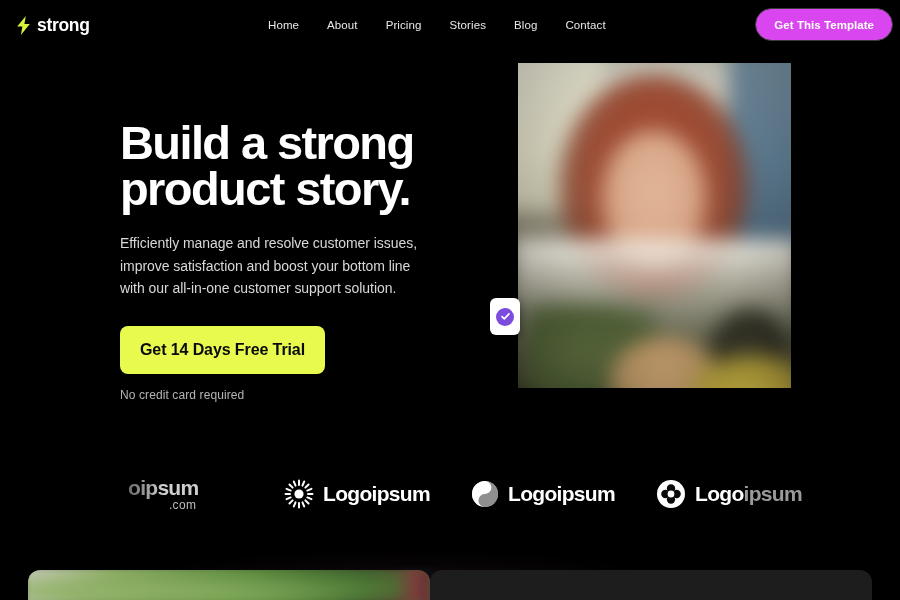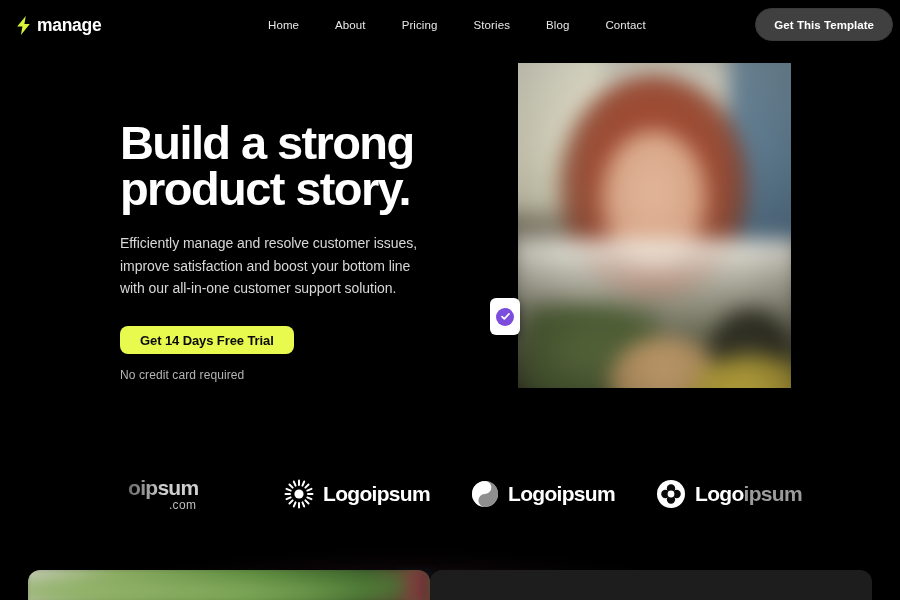--- a/index.html
+++ b/index.html
@@ -50,21 +50,21 @@
     font-weight: 700;
     color: #ffffff;
     letter-spacing: -0.3px;
   }
 
   .nav {
     position: absolute;
     left: 268px;
     display: flex;
     align-items: center;
-    gap: 8px;
+    gap: 0px;
   }
   .nav-item {
     font-size: 11.5px;
     color: #e8e8e8;
     padding: 4px 14px;
     cursor: pointer;
     white-space: nowrap;
     letter-spacing: 0.1px;
   }
   .nav-item:first-child { padding-left: 0; }
@@ -73,21 +73,21 @@
     position: absolute;
     right: 7px;
     top: 8px;
     height: 33px;
     padding: 0 18px;
     display: flex;
     align-items: center;
     justify-content: center;
     border: 1px solid #3a3a3a;
     border-radius: 18px;
-    background: #404040;
+    background: #d946ef;
     color: #ffffff;
     font-size: 11.5px;
     font-weight: 700;
     letter-spacing: 0.05px;
     cursor: pointer;
   }
 
   
   .hero {
     position: absolute;
@@ -136,26 +136,26 @@
     color: #d8d8d8;
     max-width: 312px;
     letter-spacing: -0.05px;
   }
 
   .hero-cta {
     margin-top: 26px;
     display: inline-flex;
     align-items: center;
     justify-content: center;
-    height: 28px;
+    height: 48px;
     padding: 1px 20px;
     border-radius: 8px;
     background: #e8fa4e;
     color: #0a0a0a;
-    font-size: 13px;
+    font-size: 16px;
     font-weight: 700;
     border: none;
     cursor: pointer;
     font-family: "Liberation Sans", sans-serif;
     letter-spacing: -0.1px;
   }
 
   .cta-note {
     margin-top: 14px;
     font-size: 12px;
@@ -412,21 +412,21 @@
 <div class="page">
 
   <div class="header">
 
     <div class="logo">
       <span>
         <svg class="logo-bolt" viewBox="0 0 15 19" xmlns="http://www.w3.org/2000/svg">
           <path d="M9.8 0 L1.2 10.6 L6.4 10.6 L4.9 19 L13.8 7.9 L8.4 7.9 Z" fill="#d9f23a"></path>
         </svg>
       </span>
-      <span class="logo-text">manage</span>
+      <span class="logo-text">strong</span>
     </div>
 
     <nav class="nav">
       <a class="nav-item">Home</a>
       <a class="nav-item">About</a>
       <a class="nav-item">Pricing</a>
       <a class="nav-item">Stories</a>
       <a class="nav-item">Blog</a>
       <a class="nav-item">Contact</a>
     </nav>

